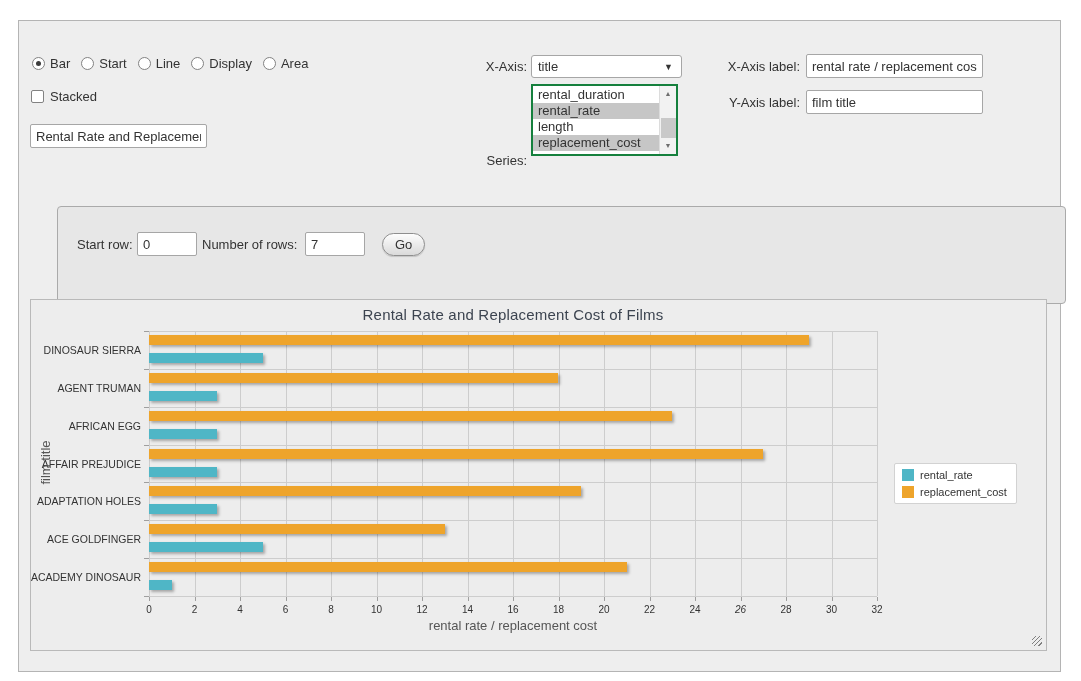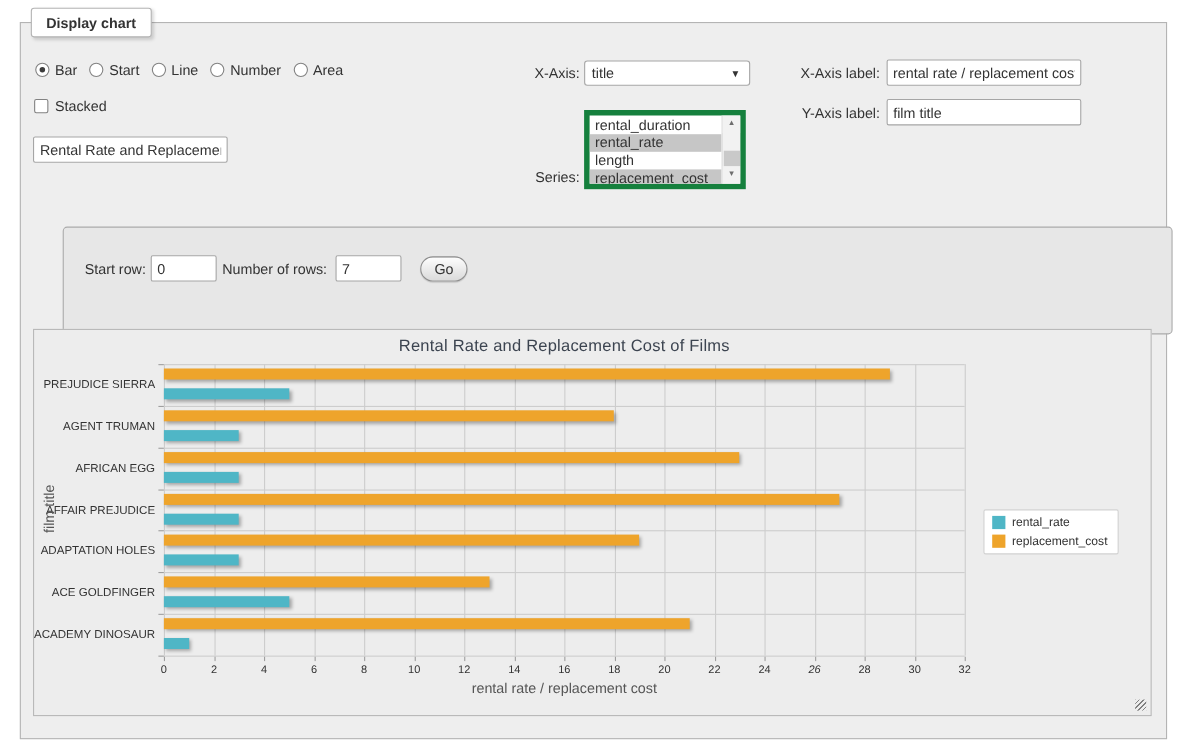--- a/index.html
+++ b/index.html
@@ -35,22 +35,22 @@
     background:#fff; font-family:"Liberation Sans", sans-serif; font-size:13px;
     color:#333; padding:2px 5px; }
 
   
   #xaxis-select { position:absolute; left:531px; top:55px; width:151px; height:23px;
     background:#fff; border:1px solid #a6a6a6; border-radius:3px; font-size:13px; }
   #xaxis-select .val { position:absolute; left:6px; top:3px; }
   #xaxis-select .arr { position:absolute; right:8px; top:6px; font-size:9px; color:#333; }
 
   
-  #series-box { position:absolute; left:531px; top:100px; width:147px; height:72px;
-    background:#fff; border:5px solid #15803d; overflow:hidden; }
+  #series-box { position:absolute; left:531px; top:84px; width:147px; height:72px;
+    background:#fff; border:2px solid #15803d; overflow:hidden; }
   #series-opts { position:absolute; left:0; top:1px; right:17px; }
   .opt { height:16px; line-height:16px; font-size:13px; padding-left:5px;
     white-space:nowrap; overflow:hidden; }
   .opt.sel { background:#c6c6c6; }
   #series-scroll { position:absolute; right:0; top:0; bottom:0; width:17px;
     background:#f2f2f2; border-left:1px solid #dcdcdc; }
   .sbtn { position:absolute; left:0; width:16px; height:16px; text-align:center;
     font-size:7px; line-height:16px; color:#6e6e6e; background:#f2f2f2; }
   #sb-up { top:0; } #sb-dn { bottom:0; }
   #sb-thumb { position:absolute; left:1px; top:32px; width:15px; height:21px;
@@ -98,38 +98,37 @@
 
     <div id="rows-panel">
       <div class="lbl" style="left:19px; top:30px;">Start row:</div>
       <input class="tin" style="left: 79px; top: 25px; width: 60px;" value="0">
       <div class="lbl" style="left:144px; top:30px;">Number of rows:</div>
       <input class="tin" style="left: 247px; top: 25px; width: 60px;" value="7">
       <button id="go-btn">Go</button>
     </div>
   </div>
 
-  <div id="legendbox">Display chart</div>
 
   <div id="radio-row">
       <div class="radio-item">
         <span class="radio sel"></span>
         <span>Bar</span>
       </div>
       <div class="radio-item">
         <span class="radio"></span>
         <span>Start</span>
       </div>
       <div class="radio-item">
         <span class="radio"></span>
         <span>Line</span>
       </div>
       <div class="radio-item">
         <span class="radio"></span>
-        <span>Number</span>
+        <span>Display</span>
       </div>
       <div class="radio-item">
         <span class="radio"></span>
         <span>Area</span>
       </div>
     </div>
 
   <div id="stacked-row">
     <span class="checkbox"></span>
     <span>Stacked</span>
@@ -226,21 +225,21 @@
         <div class="xt-lbl" style="left: 689.5px; top: 304px; font-style: italic;">26</div>
         <div class="gl-v" style="left: 755px; top: 31px; height: 265px;"></div>
         <div class="tick-x" style="left: 755px; top: 297px;"></div>
         <div class="xt-lbl" style="left: 735px; top: 304px;">28</div>
         <div class="gl-v" style="left: 800.5px; top: 31px; height: 265px;"></div>
         <div class="tick-x" style="left: 800.5px; top: 297px;"></div>
         <div class="xt-lbl" style="left: 780.5px; top: 304px;">30</div>
         <div class="gl-v" style="left: 846px; top: 31px; height: 265px;"></div>
         <div class="tick-x" style="left: 846px; top: 297px;"></div>
         <div class="xt-lbl" style="left: 826px; top: 304px;">32</div>
-        <div class="cat-lbl" style="left: -2px; top: 43.9px;">PREJUDICE SIERRA</div>
+        <div class="cat-lbl" style="left: -2px; top: 43.9px;">DINOSAUR SIERRA</div>
         <div class="bar" style="left: 118px; top: 35px; width: 659.5px; background: rgb(238, 164, 43);"></div>
         <div class="bar" style="left: 118px; top: 53px; width: 113.5px; background: rgb(79, 182, 198);"></div>
         <div class="cat-lbl" style="left: -2px; top: 81.8px;">AGENT TRUMAN</div>
         <div class="bar" style="left: 118px; top: 72.9px; width: 409.3px; background: rgb(238, 164, 43);"></div>
         <div class="bar" style="left: 118px; top: 90.9px; width: 68px; background: rgb(79, 182, 198);"></div>
         <div class="cat-lbl" style="left: -2px; top: 119.6px;">AFRICAN EGG</div>
         <div class="bar" style="left: 118px; top: 110.7px; width: 523px; background: rgb(238, 164, 43);"></div>
         <div class="bar" style="left: 118px; top: 128.7px; width: 68px; background: rgb(79, 182, 198);"></div>
         <div class="cat-lbl" style="left: -2px; top: 157.5px;">AFFAIR PREJUDICE</div>
         <div class="bar" style="left: 118px; top: 148.6px; width: 614px; background: rgb(238, 164, 43);"></div>

